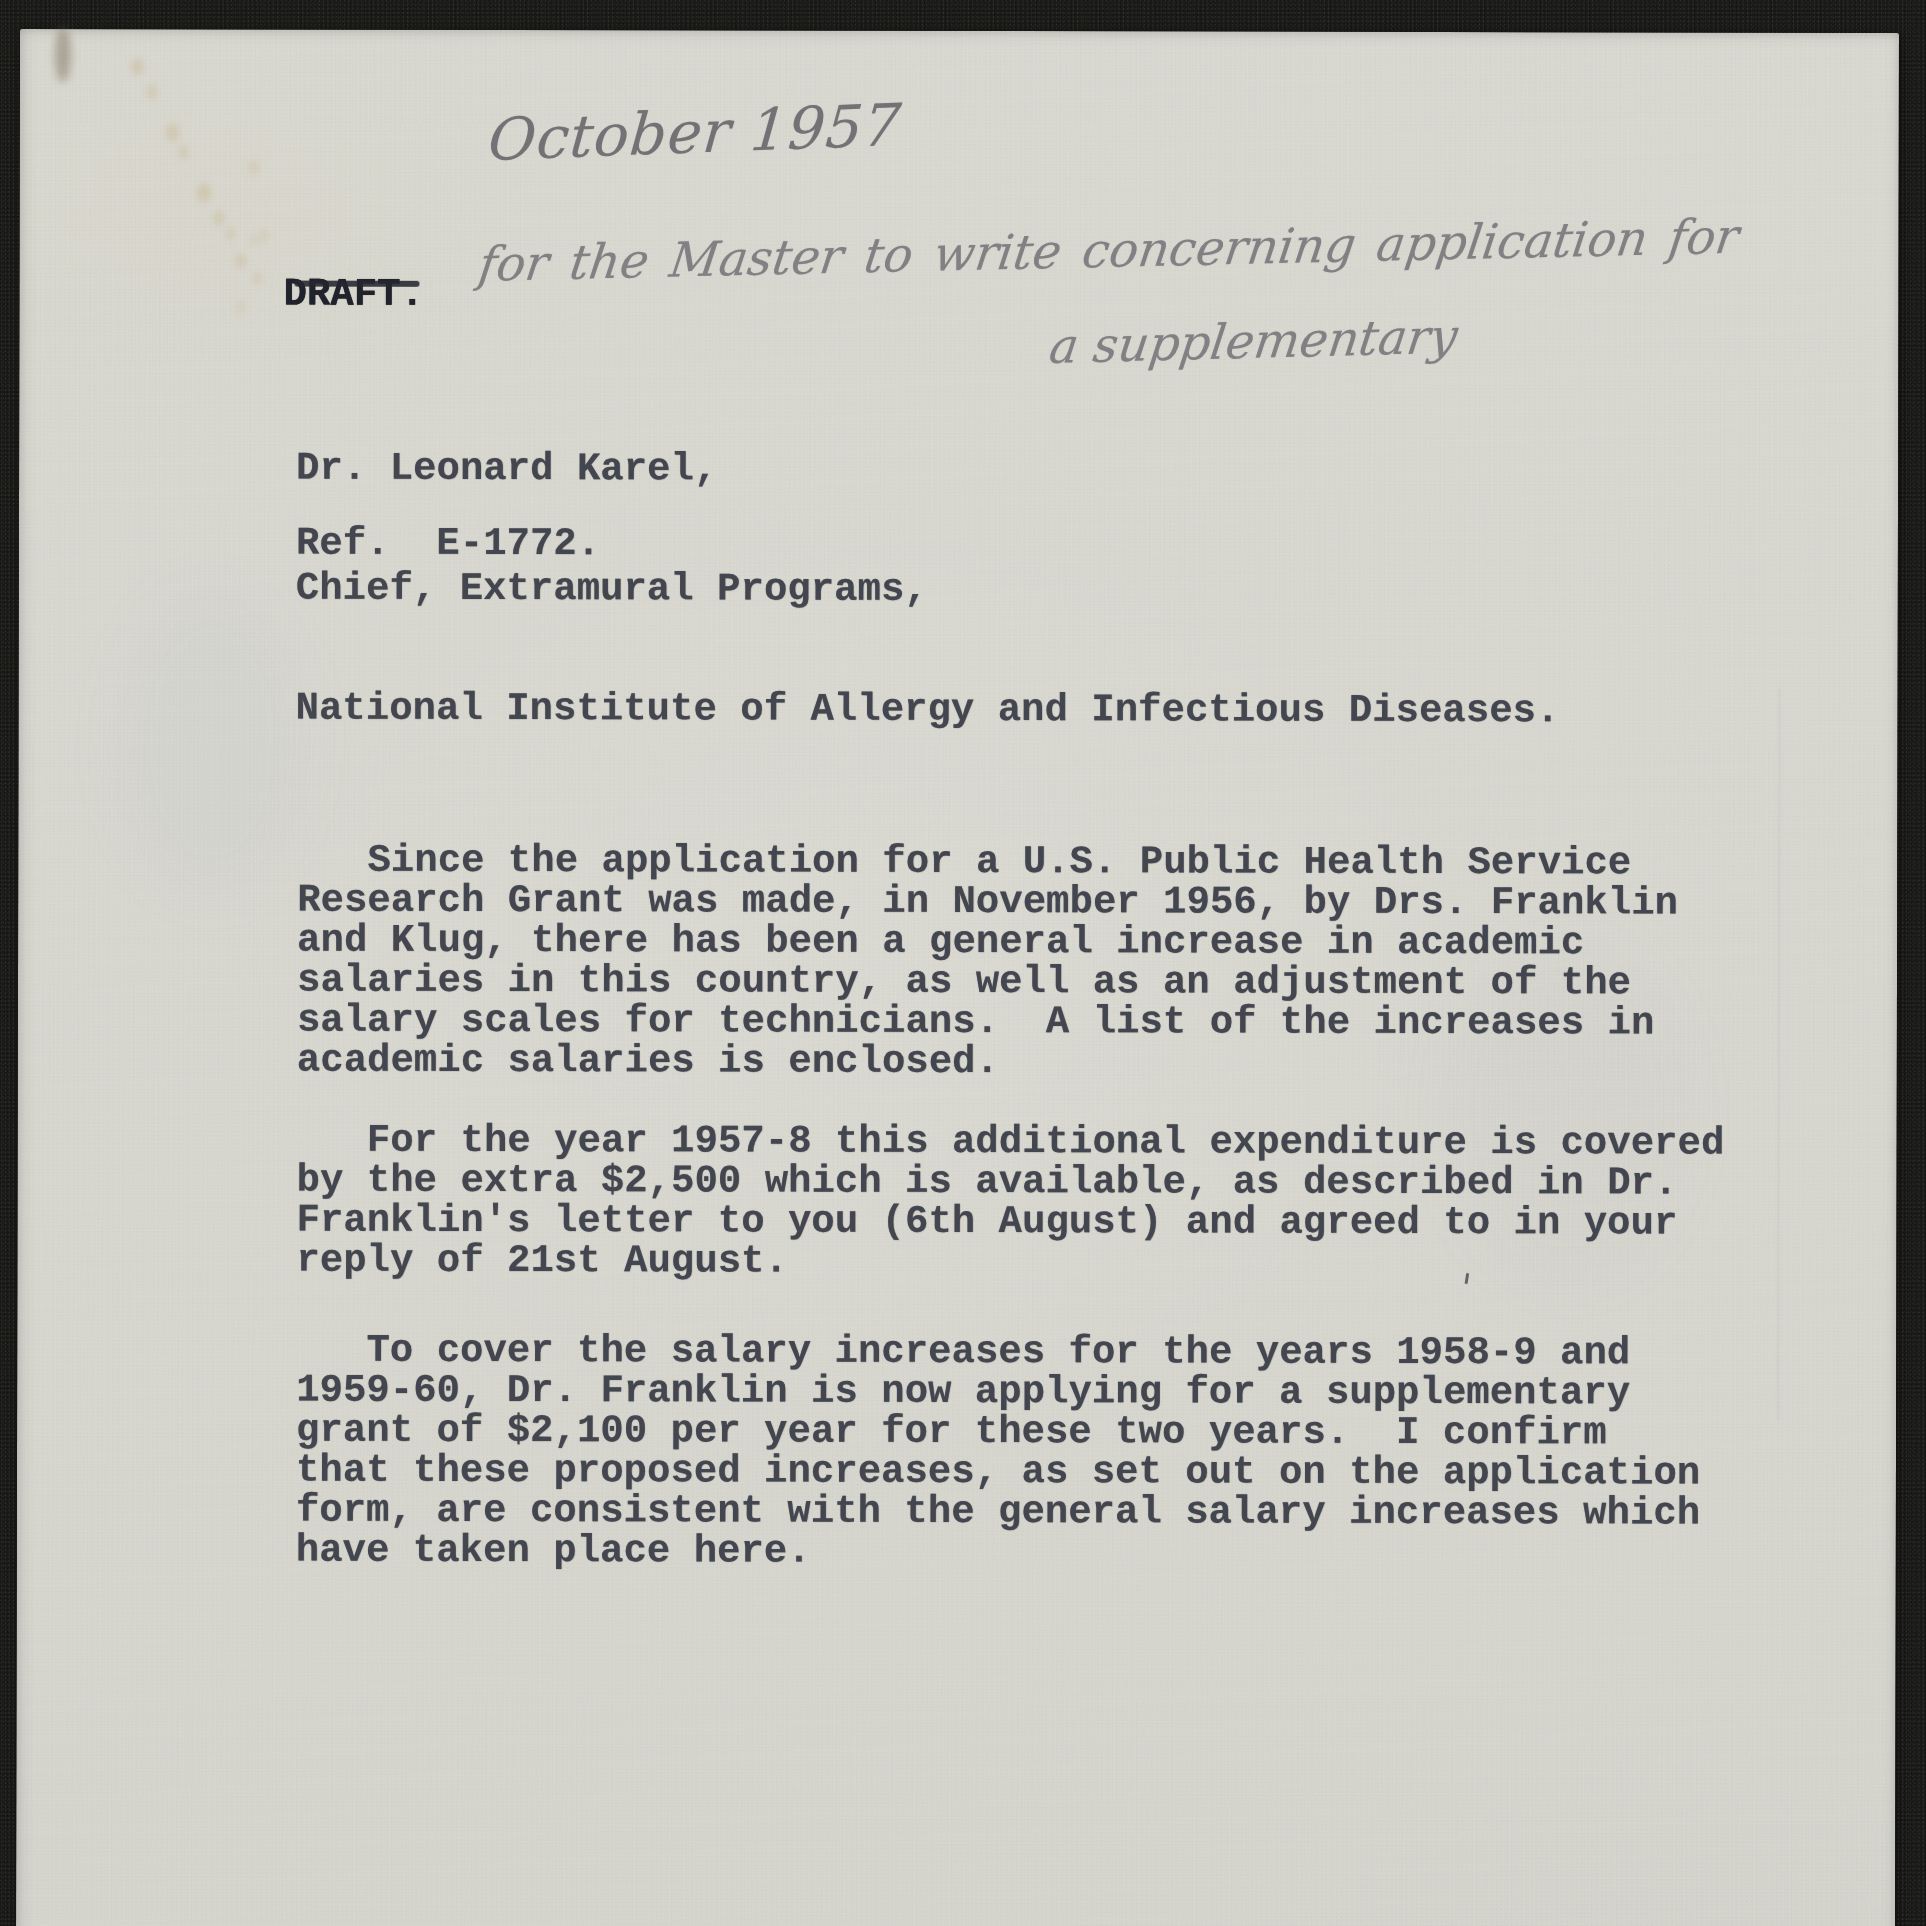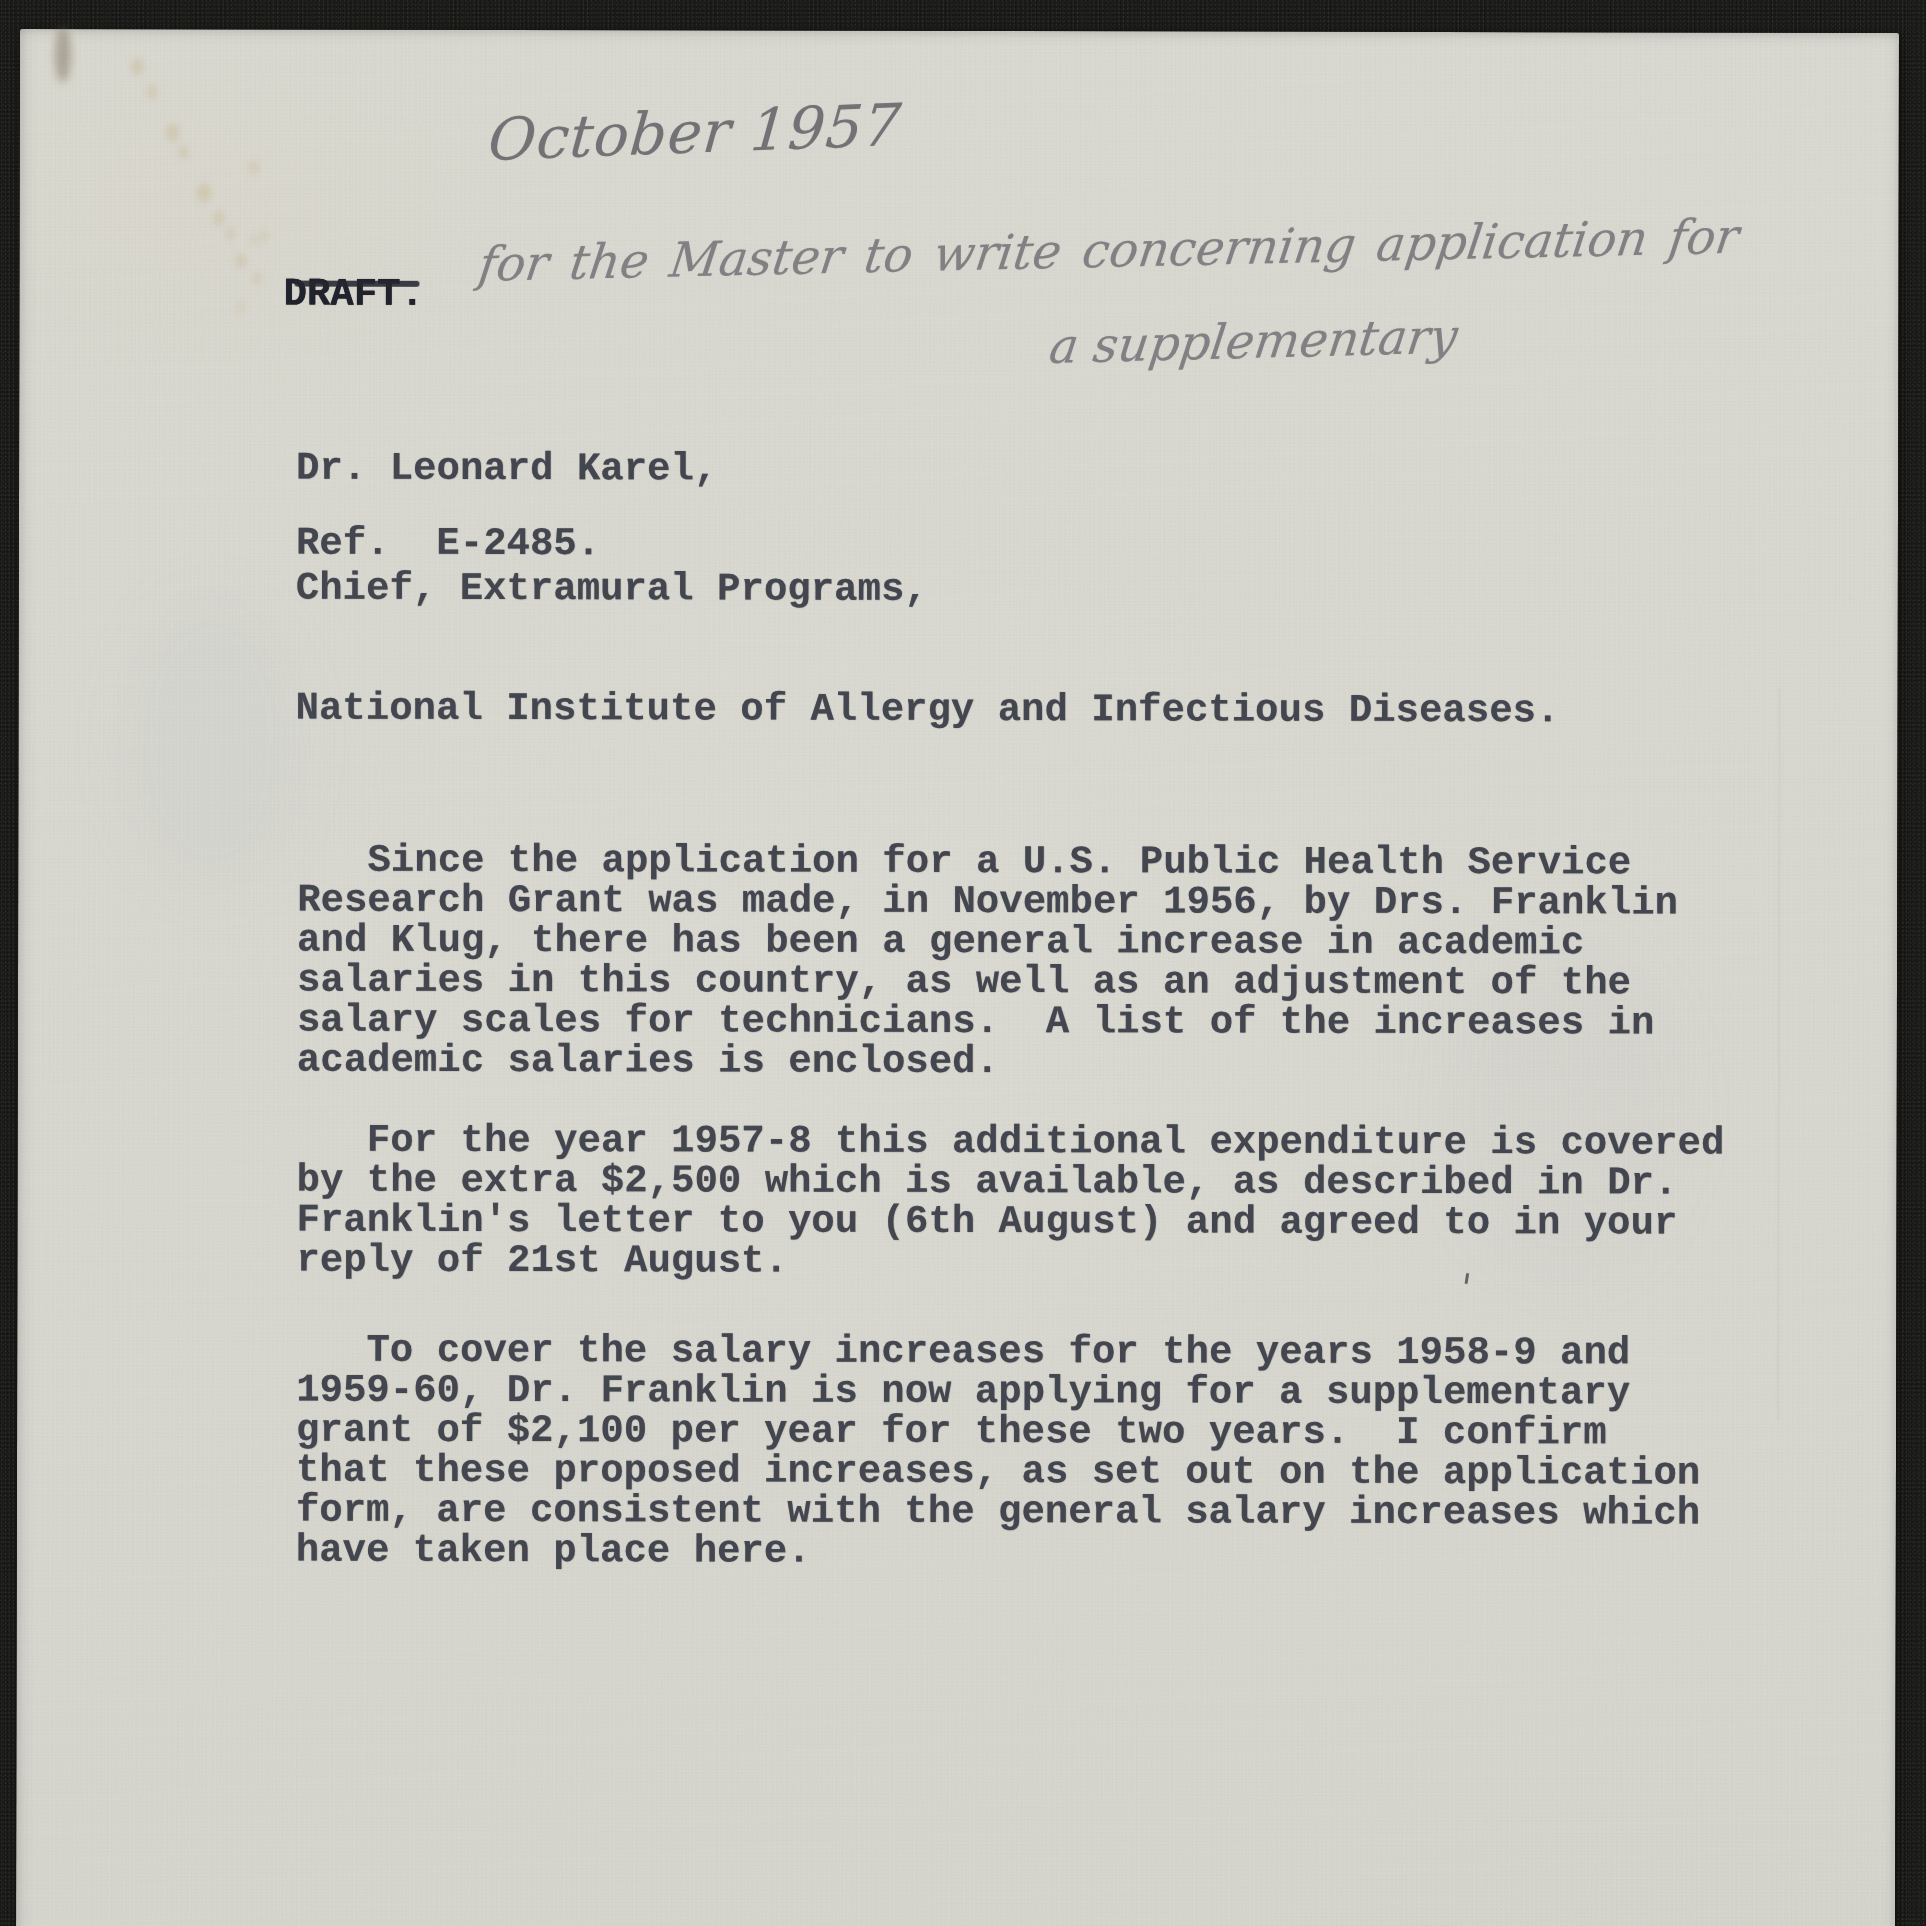--- a/index.html
+++ b/index.html
@@ -207,21 +207,21 @@
 
   <div class="typed draft-line"><span>DRAFT</span><span>.</span></div>
   <div class="draft-underline"></div>
 
   <div class="typed addr-block">
     <div>Dr. Leonard Karel,</div>
     <div>Chief, Extramural Programs,</div>
     <div>National Institute of Allergy and Infectious Diseases.</div>
   </div>
 
-  <div class="typed ref-line">Ref.  E-2485.</div>
+  <div class="typed ref-line">Ref.  E-1772.</div>
 
   <div class="typed para-1">   Since the application for a U.S. Public Health Service
 Research Grant was made, in November 1956, by Drs. Franklin
 and Klug, there has been a general increase in academic
 salaries in this country, as well as an adjustment of the
 salary scales for technicians.  A list of the increases in
 academic salaries is enclosed.</div>
   <div class="typed para-2">   For the year 1957-8 this additional expenditure is covered
 by the extra $2,500 which is available, as described in Dr.
 Franklin's letter to you (6th August) and agreed to in your

